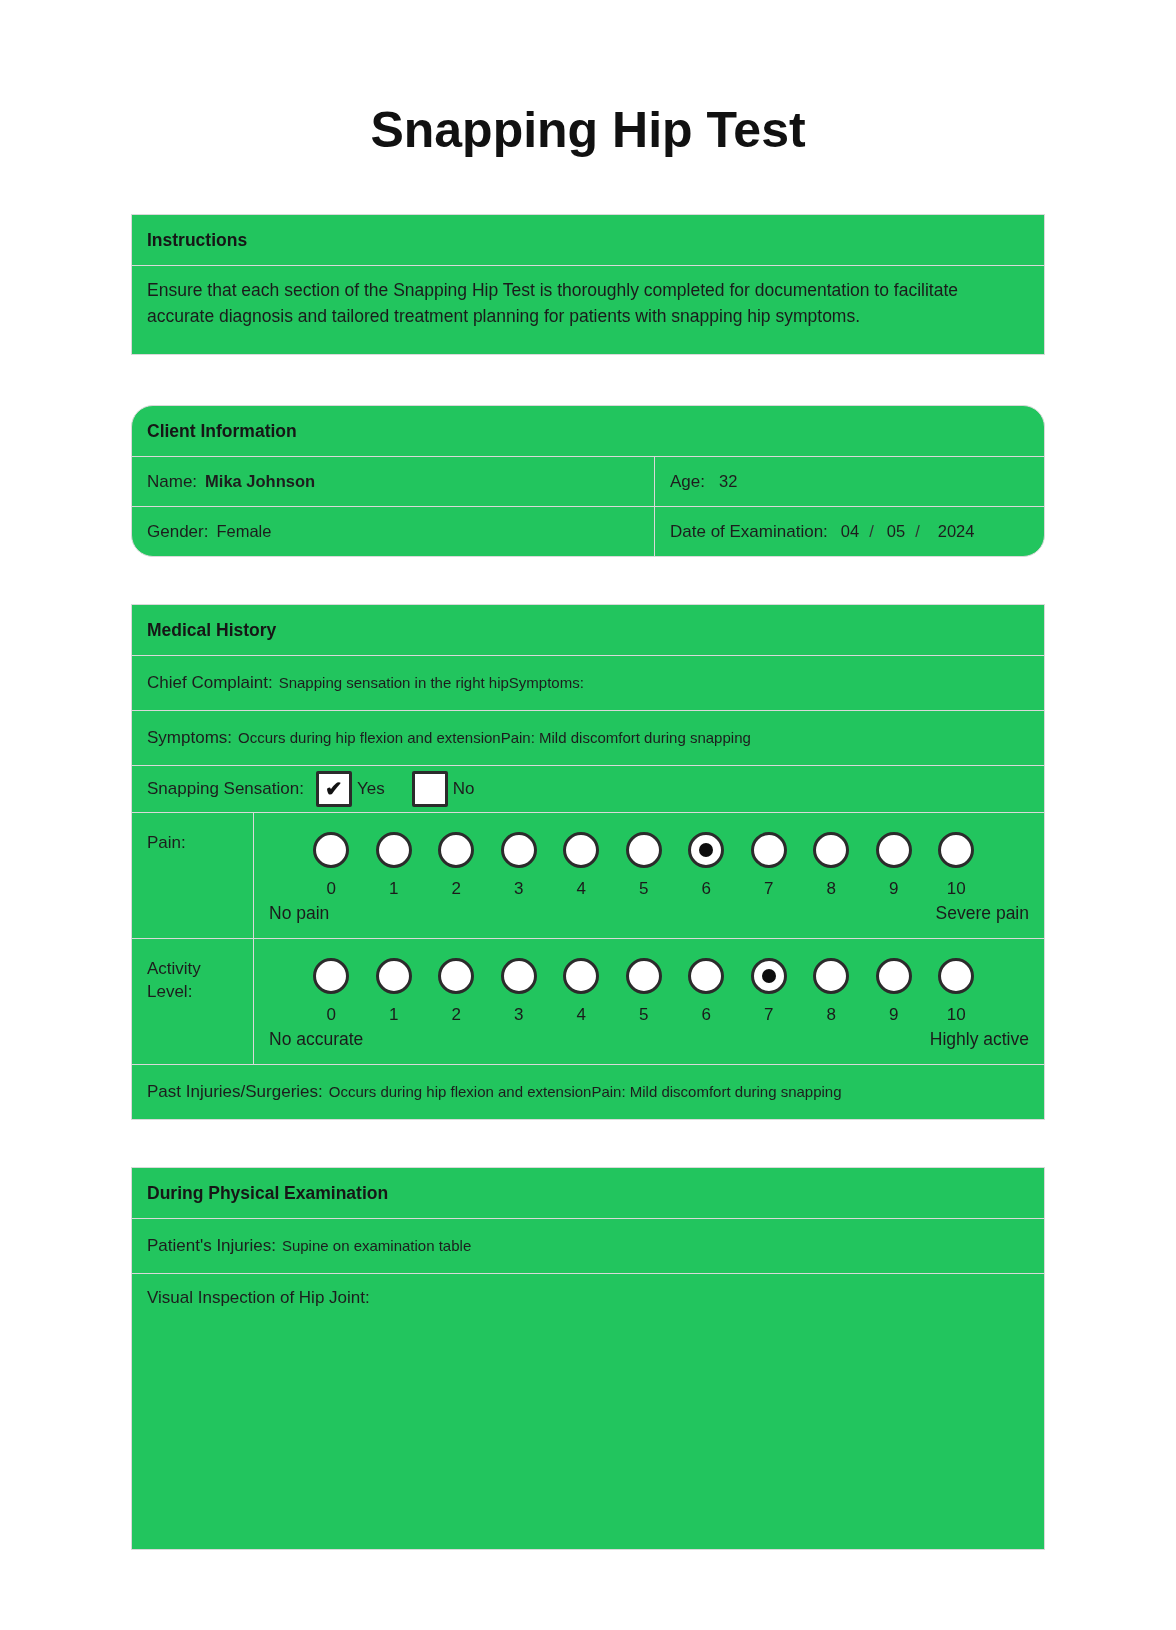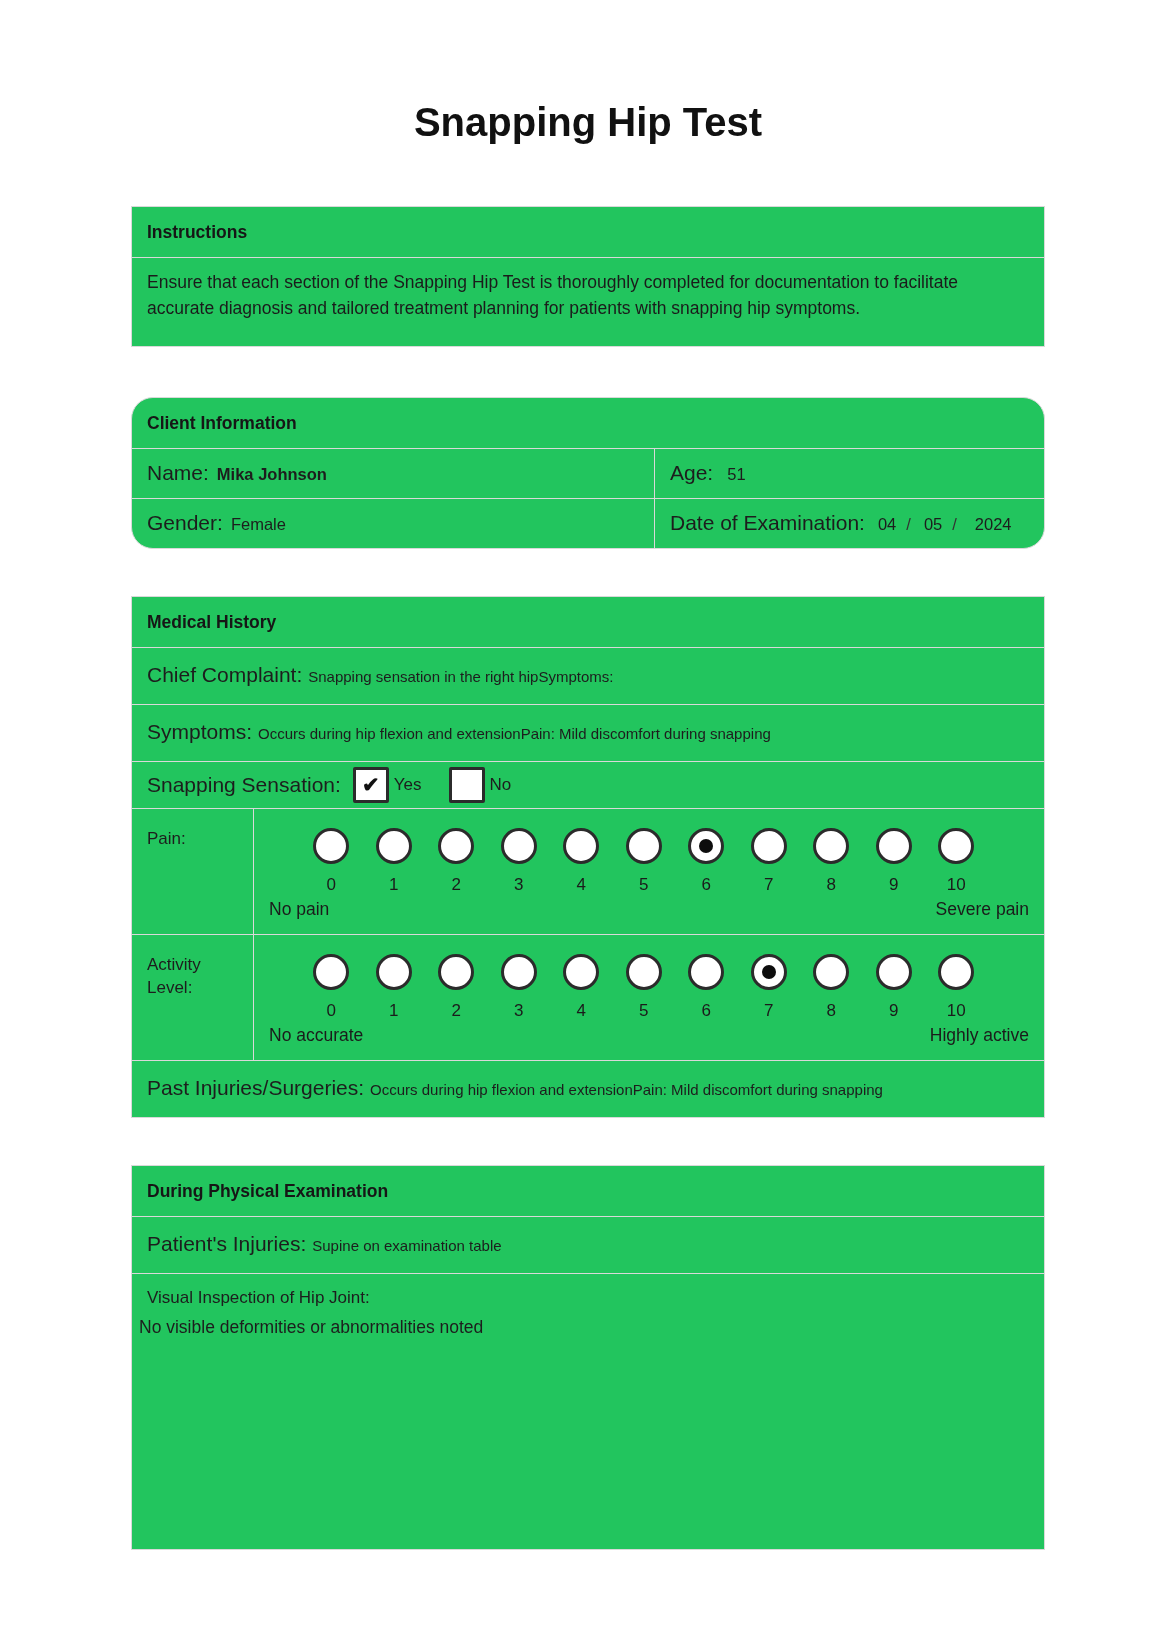--- a/index.html
+++ b/index.html
@@ -3,39 +3,39 @@
 <meta charset="utf-8">
 <style>
   html,body{margin:0;padding:0;}
   body{
     width:1176px;height:1630px;background:#ffffff;
     font-family:"Liberation Sans",sans-serif;color:#1d1d1d;
     -webkit-font-smoothing:antialiased;
   }
   .page{position:relative;width:1176px;height:1630px;overflow:hidden;}
   .doc-title{
-    margin:4px;padding-top:94px;height:48px;line-height:48px;
-    text-align:center;font-size:40px;font-weight:bold;color:#111;
+    margin:12px;padding-top:94px;height:48px;line-height:48px;
+    text-align:center;font-size:50px;font-weight:bold;color:#111;
   }
   .box{
     width:914px;margin:0 auto;border:1px solid #d9d9d9;
     box-sizing:border-box;background:#22c55e;
   }
   .box-instructions{margin-top:60px;}
   .box-client{margin-top:50px;border-radius:22px;}
   .box-medical{margin-top:47px;}
   .box-exam{margin-top:47px;}
   .box-header{
     font-weight:bold;font-size:17.5px;color:#161616;
     padding:15px 15px 14px 15px;border-bottom:1px solid #d9d9d9;
   }
   .row{border-bottom:1px solid #d9d9d9;}
   .row:last-child{border-bottom:none;}
   .text-row{padding:13px 15px;font-size:17px;line-height:28px;}
-  .lbl{font-size:21px;color:#1d1d1d;}
+  .lbl{font-size:17px;color:#1d1d1d;}
   .val-sm{font-size:15px;margin-left:6px;color:#1d1d1d;}
   .instr-body{
     padding:12px 30px 25px 15px;font-size:17.5px;line-height:25.5px;color:#1b1b1b;
   }
   
   .grid-row{display:flex;border-bottom:1px solid #d9d9d9;}
   .grid-row:last-child{border-bottom:none;}
   .gcell{padding:13px 15px;font-size:16.5px;line-height:22px;box-sizing:border-box;}
   .gcell.left{width:523px;border-right:1px solid #d9d9d9;}
   .gcell.right{flex:1;}
@@ -95,21 +95,21 @@
     <div class="instr-body">Ensure that each section of the Snapping Hip Test is thoroughly completed for documentation to facilitate accurate diagnosis and tailored treatment planning for patients with snapping hip symptoms.</div>
   </section>
 
   <section class="box box-client">
     <div class="box-header">Client Information</div>
     <div class="grid-row">
       <div class="gcell left">
         <span class="lbl">Name:</span><span class="val-name">Mika Johnson</span>
       </div>
       <div class="gcell right">
-        <span class="lbl">Age:</span><span class="val-age">51</span>
+        <span class="lbl">Age:</span><span class="val-age">32</span>
       </div>
     </div>
     <div class="grid-row">
       <div class="gcell left">
         <span class="lbl">Gender:</span><span class="val-gender">Female</span>
       </div>
       <div class="gcell right">
         <span class="lbl">Date of Examination:</span><span class="date-num">04</span><span class="date-sep">/</span><span class="date-num">05</span><span class="date-sep">/</span><span class="date-num date-year">2024</span>
       </div>
     </div>
@@ -253,17 +253,16 @@
 
   <section class="box box-exam">
     <div class="box-header">During Physical Examination</div>
 
     <div class="row text-row">
       <span class="lbl">Patient's Injuries:</span><span class="val-sm">Supine on examination table</span>
     </div>
 
     <div class="row visual-row">
       <div class="visual-label">Visual Inspection of Hip Joint:</div>
-      <div class="visual-value">No visible deformities or abnormalities noted</div>
     </div>
   </section>
 
 </div>
 
 </body></html>

